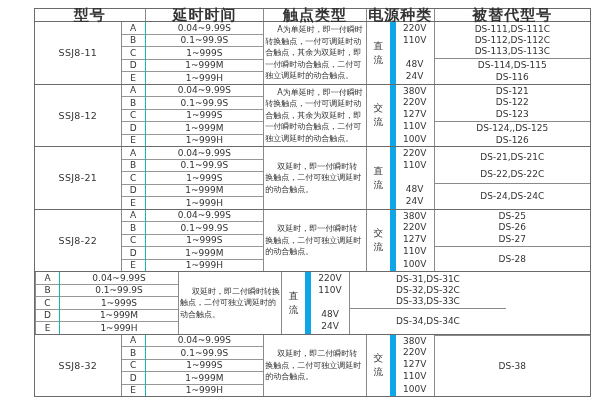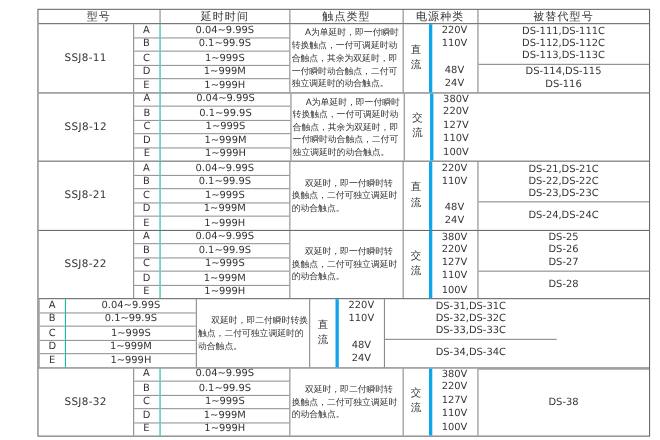--- a/index.html
+++ b/index.html
@@ -2,39 +2,39 @@
 <html><head>
 <meta charset="utf-8">
 <style>
   html,body{margin:0;padding:0;background:#ffffff;}
   .stage{position:relative;width:600px;height:400px;background:#ffffff;overflow:hidden;
          font-family:"DejaVu Sans","Liberation Sans",sans-serif;color:#333;}
   .tbl{position:absolute;left:34px;top:8px;width:557px;height:389px;box-sizing:border-box;
        border:1px solid #6b6b6b;display:flex;flex-direction:column;background:#fff;}
   .tbl *{box-sizing:border-box;}
   .hdr{display:flex;height:13px;border-bottom:1px solid #6b6b6b;flex:none;}
-  .hcell{display:flex;align-items:center;justify-content:center;font-size:10px;line-height:9px;
-         color:#333;letter-spacing:1px;}
+  .hcell{display:flex;align-items:center;justify-content:center;font-size:15px;line-height:9px;
+         color:#333;letter-spacing:1px;font-weight:bold;}
   .hcell + .hcell{border-left:1px solid #8a8a8a;}
   .w0{width:110px;}.w1{width:119px;}.w2{width:103px;}.w3{width:68px;}.w4{width:157px;}
   .block{flex:1;display:flex;border-bottom:1px solid #6b6b6b;min-height:0;}
   .block:last-child{border-bottom:none;}
   .c-model{width:86px;display:flex;align-items:center;justify-content:center;
            font-size:9.5px;letter-spacing:.3px;color:#333;}
   .c-letters{width:24px;border-left:1px solid #8a8a8a;display:flex;flex-direction:column;}
   .c-delay{width:119px;border-left:1px solid #14b8a6;display:flex;flex-direction:column;}
   .c-letters .r,.c-delay .r{flex:1;display:flex;align-items:center;justify-content:center;
            font-size:9px;color:#333;}
   .c-letters .r:not(:last-child),.c-delay .r:not(:last-child){border-bottom:1px solid #979797;}
   .c-contact{width:103px;border-left:1px solid #8a8a8a;display:flex;align-items:center;
              padding:1px 1px;overflow:hidden;}
   .ctext{font-size:8px;line-height:11.5px;text-indent:1.5em;color:#333;width:100%;}
   .c-power{width:24px;border-left:1px solid #8a8a8a;display:flex;align-items:center;justify-content:center;}
   .ptext{width:10px;word-break:break-all;text-align:center;font-size:9.5px;line-height:14px;color:#333;}
-  .c-volt{width:44px;border-left:3px solid #0ea5e9;display:flex;flex-direction:column;}
+  .c-volt{width:44px;border-left:6px solid #0ea5e9;display:flex;flex-direction:column;}
   .vtop{height:36px;flex:none;display:flex;flex-direction:column;justify-content:flex-start;padding-top:1px;}
   .vbot{flex:1;display:flex;flex-direction:column;justify-content:space-around;}
   .vline{height:11.5px;line-height:11.5px;text-align:center;font-size:9px;color:#333;flex:none;}
   .vbot .vline{height:auto;}
   .c-repl{width:157px;border-left:1px solid #8a8a8a;display:flex;flex-direction:column;}
   .rtop{height:36px;flex:none;display:flex;flex-direction:column;justify-content:space-around;padding:1px 0;}
   .rbot{flex:1;border-top:1px solid #8a8a8a;display:flex;flex-direction:column;justify-content:space-around;}
   .rline{text-align:center;font-size:9px;line-height:10px;color:#333;}
 </style>
 </head>
@@ -119,20 +119,31 @@
           <div class="vtop">
             <div class="vline">380V</div>
             <div class="vline">220V</div>
             <div class="vline">127V</div>
           </div>
           <div class="vbot">
             <div class="vline">110V</div>
             <div class="vline">100V</div>
           </div>
         </div>
+        <div class="c-repl">
+          <div class="rtop">
+            <div class="rline">DS-121</div>
+            <div class="rline">DS-122</div>
+            <div class="rline">DS-123</div>
+          </div>
+          <div class="rbot">
+            <div class="rline">DS-124,,DS-125</div>
+            <div class="rline">DS-126</div>
+          </div>
+        </div>
       </div>
       <div class="block">
         <div class="c-model">SSJ8-21</div>
         <div class="c-letters">
           <div class="r">A</div>
           <div class="r">B</div>
           <div class="r">C</div>
           <div class="r">D</div>
           <div class="r">E</div>
         </div>
@@ -156,21 +167,20 @@
           </div>
           <div class="vbot">
             <div class="vline">48V</div>
             <div class="vline">24V</div>
           </div>
         </div>
         <div class="c-repl">
           <div class="rtop">
             <div class="rline">DS-21,DS-21C</div>
             <div class="rline">DS-22,DS-22C</div>
-            <div class="rline">DS-23,DS-23C</div>
           </div>
           <div class="rbot">
             <div class="rline">DS-24,DS-24C</div>
           </div>
         </div>
       </div>
       <div class="block">
         <div class="c-model">SSJ8-22</div>
         <div class="c-letters">
           <div class="r">A</div>

